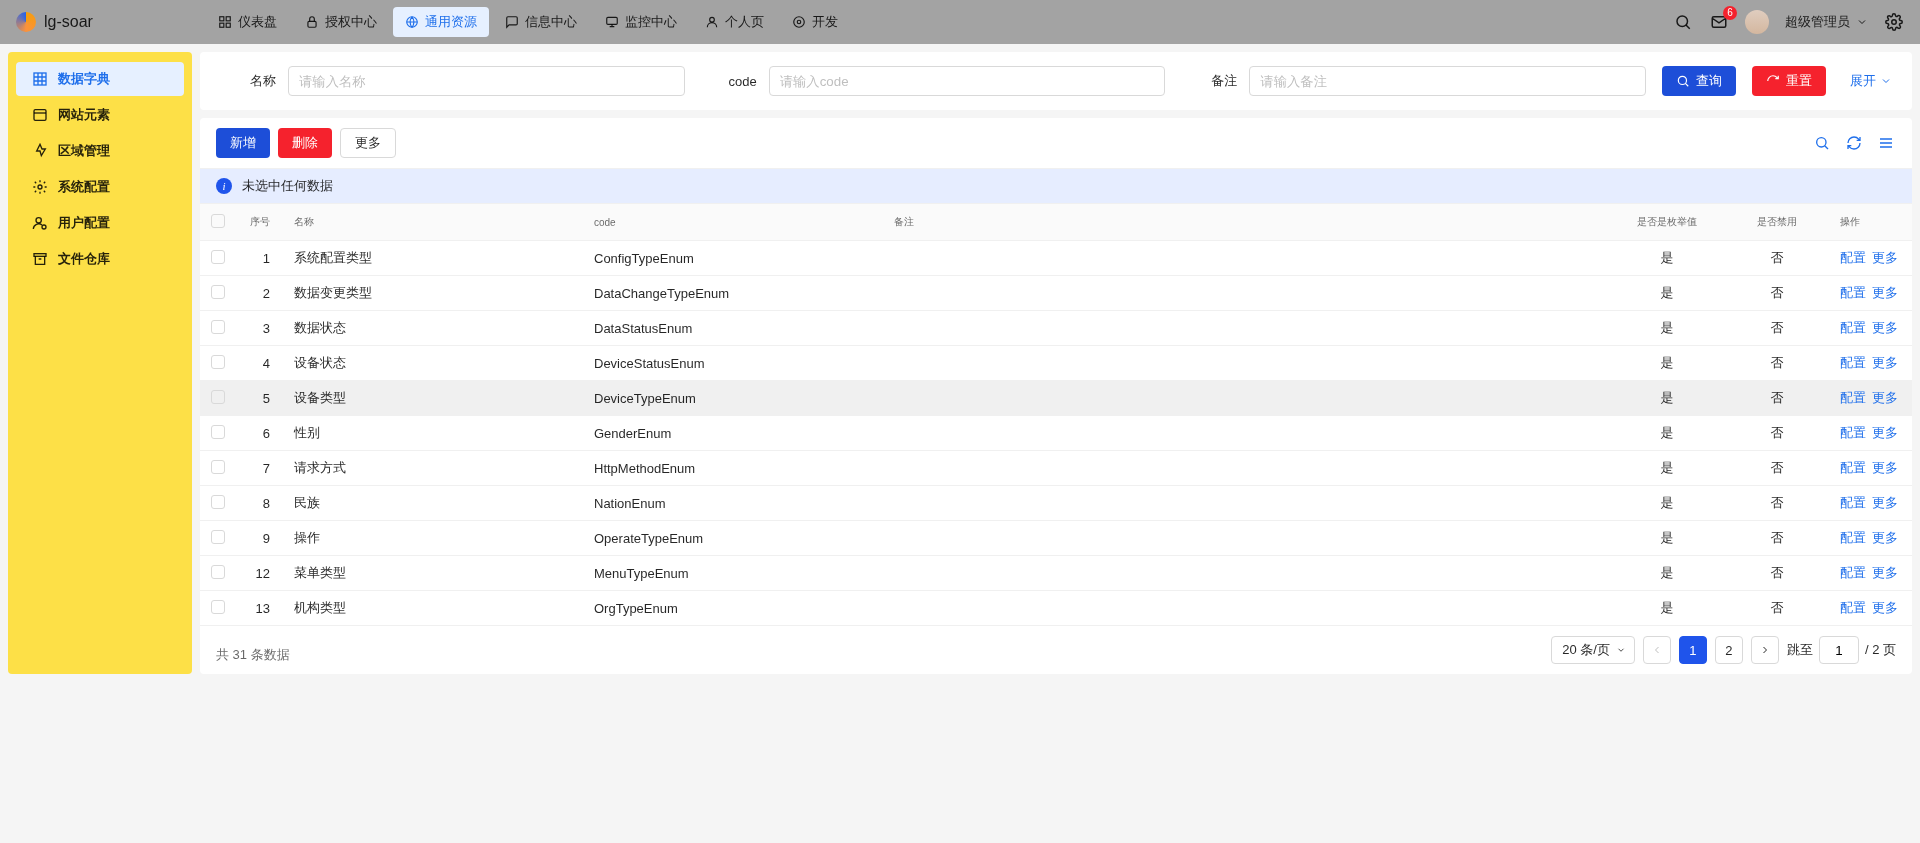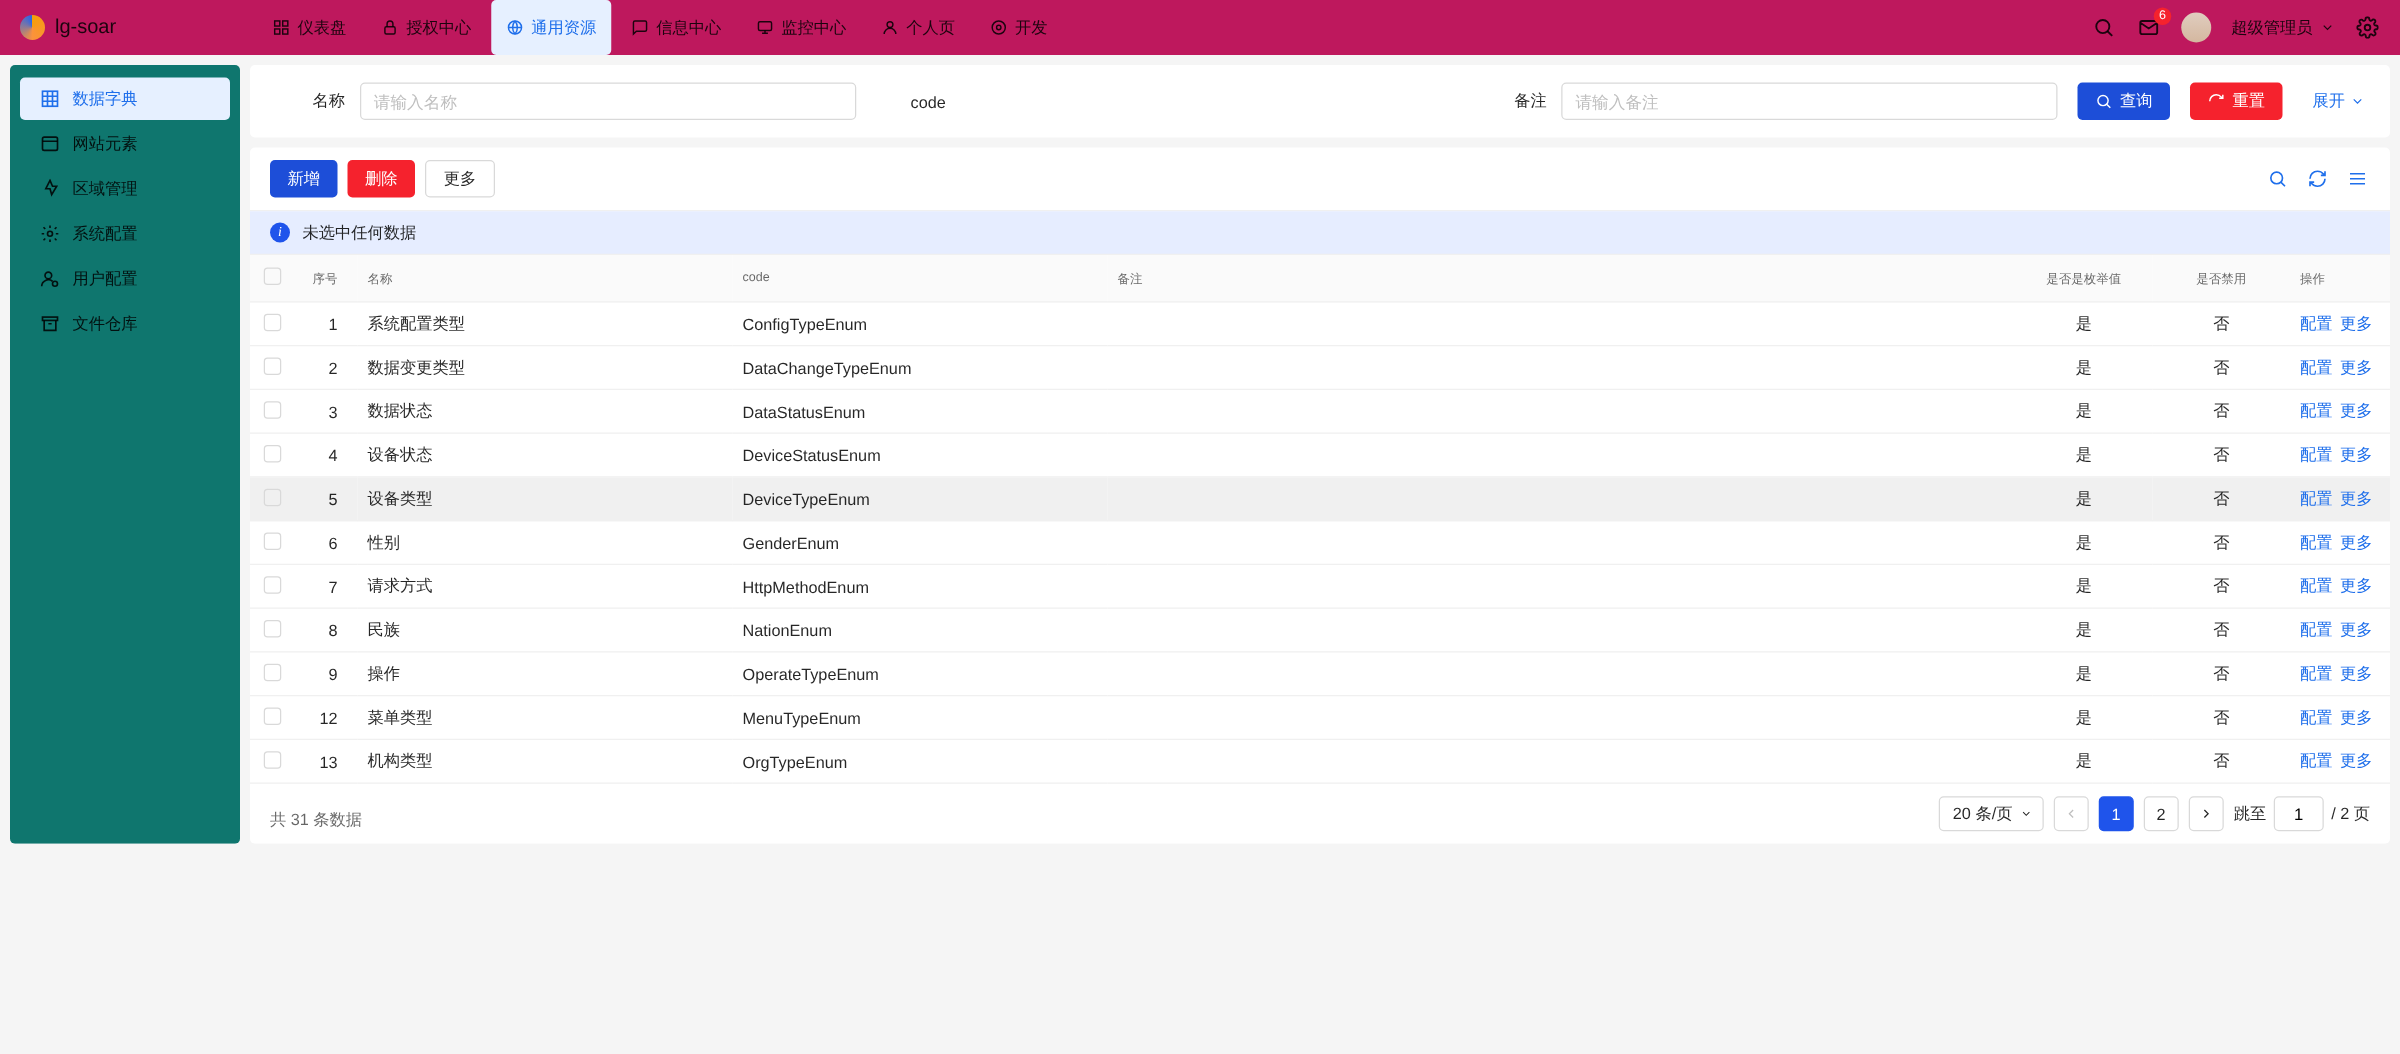--- a/index.html
+++ b/index.html
@@ -1,34 +1,34 @@
 <!DOCTYPE html>
 <html><head>
 <meta charset="utf-8">
 <style>
 * { box-sizing: border-box; margin: 0; padding: 0; }
 body { font-family: "Segoe UI", "PingFang SC", "Microsoft YaHei", sans-serif; font-size: 13px; background:#f5f5f5; color: rgba(0,0,0,0.85); }
 
 
-.top-nav { height: 44px; background:#be185d; display:flex; padding: 0 16px; }
+.top-nav { height: 44px; background:#a3a3a3; display:flex; align-items:center; padding: 0 16px; }
 .logo { display:flex; align-items:center; gap:8px; font-size:16px; font-weight:500; width: 180px; }
 .logo .mark { width:20px; height:20px; border-radius:50%; background:conic-gradient(#f59e0b, #fb923c, #2563eb); }
 .menu { display:flex; gap:4px; margin-left: 10px; }
 .menu-item { display:flex; align-items:center; gap:6px; padding:6px 12px; border-radius:4px; cursor:pointer; color:rgba(0,0,0,0.85); }
 .menu-item .mi-icon { width:14px; height:14px; display:inline-flex; align-items:center; justify-content:center; }
 .menu-item.active { background:#e6f0ff; color:#1f6feb; }
 .top-right { margin-left:auto; display:flex; align-items:center; gap:16px; }
 .icon-btn { width:20px; height:20px; display:inline-flex; align-items:center; justify-content:center; cursor:pointer; position:relative; }
 .badge { position:absolute; top:-6px; right:-8px; background:#f5222d; color:#fff; border-radius:10px; font-size:10px; padding:0 4px; line-height:14px; min-width:14px; text-align:center; }
 .avatar { width:24px; height:24px; border-radius:50%; background:linear-gradient(#e0cdbf,#d4b79f); }
 .user-drop { display:flex; align-items:center; gap:6px; cursor:pointer; }
 
 
 .main-wrap { display:flex; padding:8px 8px 0 8px; gap:8px; }
-.sidebar { width:184px; background:#0f766e; border-radius:4px; padding:8px 0; }
+.sidebar { width:184px; background:#fde047; border-radius:4px; padding:8px 0;font-weight:bold; }
 .side-item { display:flex; align-items:center; gap:10px; padding:8px 16px; margin:2px 8px; border-radius:4px; cursor:pointer; color:rgba(0,0,0,0.85); }
 .side-item.active { background:#e6f0ff; color:#1f6feb; }
 .side-item .si-icon { width:16px; height:16px; display:inline-flex; align-items:center; justify-content:center; }
 
 .content { flex:1; display:flex; flex-direction:column; gap:8px; min-width:0; }
 .panel { background:#fff; border-radius:4px; }
 
 
 .search-bar { display:flex; align-items:center; padding:14px 20px; gap:16px; }
 .field { display:flex; align-items:center; gap:12px; flex:1; }
@@ -249,20 +249,21 @@
   <div class="content">
 
     <div class="panel">
       <div class="search-bar" id="search-bar">
           <div class="field">
             <label>名称</label>
             <input placeholder="请输入名称" style="">
           </div>
           <div class="field">
             <label>code</label>
+            <input placeholder="请输入code" style="">
           </div>
           <div class="field">
             <label>备注</label>
             <input placeholder="请输入备注" style="">
           </div>
           <button class="btn btn-primary">
             <svg width="14" height="14" viewBox="0 0 24 24" fill="none" stroke="#fff" stroke-width="2">
               <circle cx="11" cy="11" r="7"></circle>
               <path d="m21 21-5-5"></path>
             </svg>

